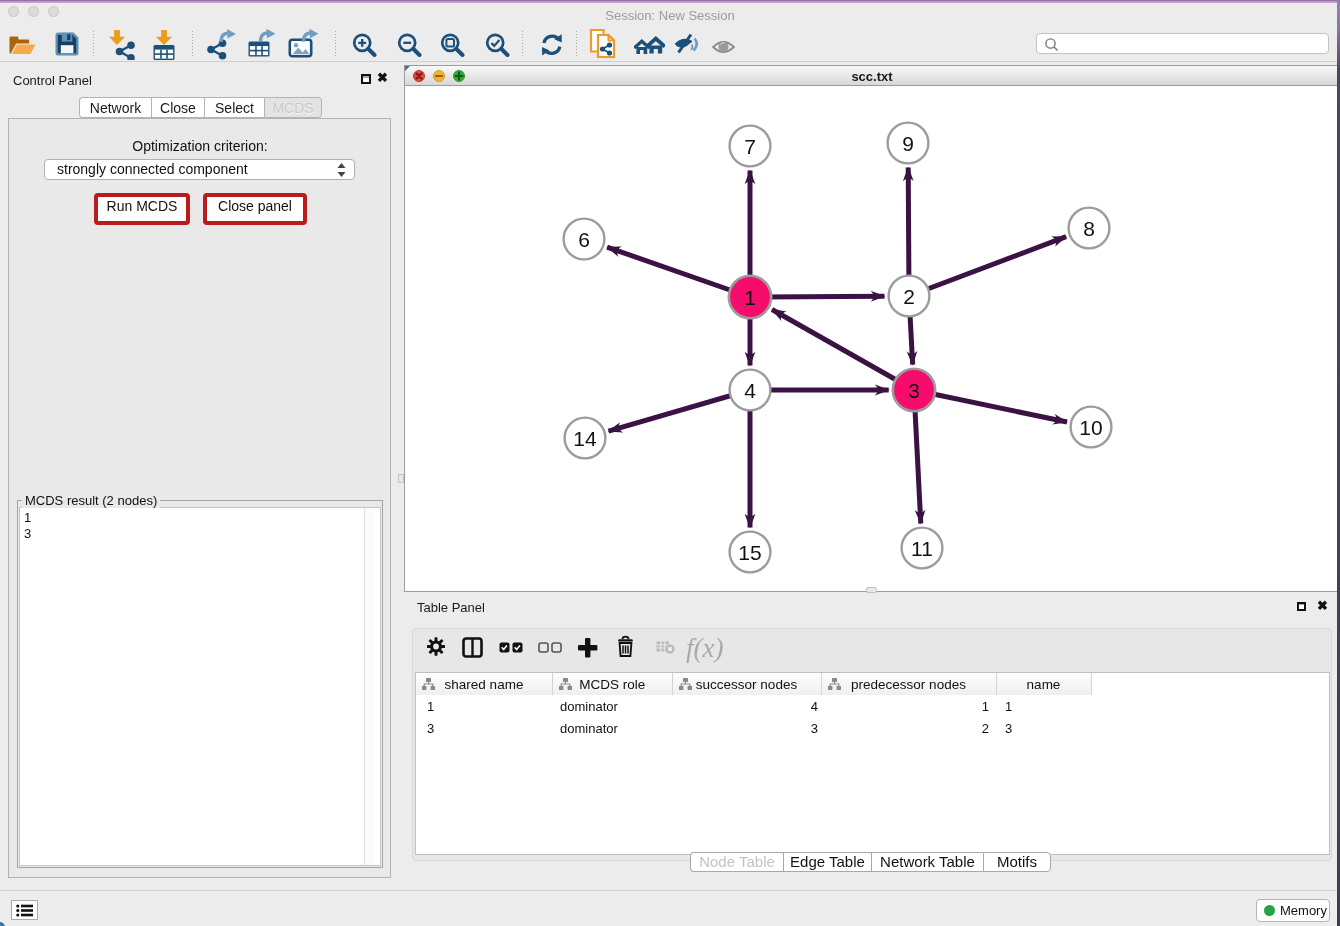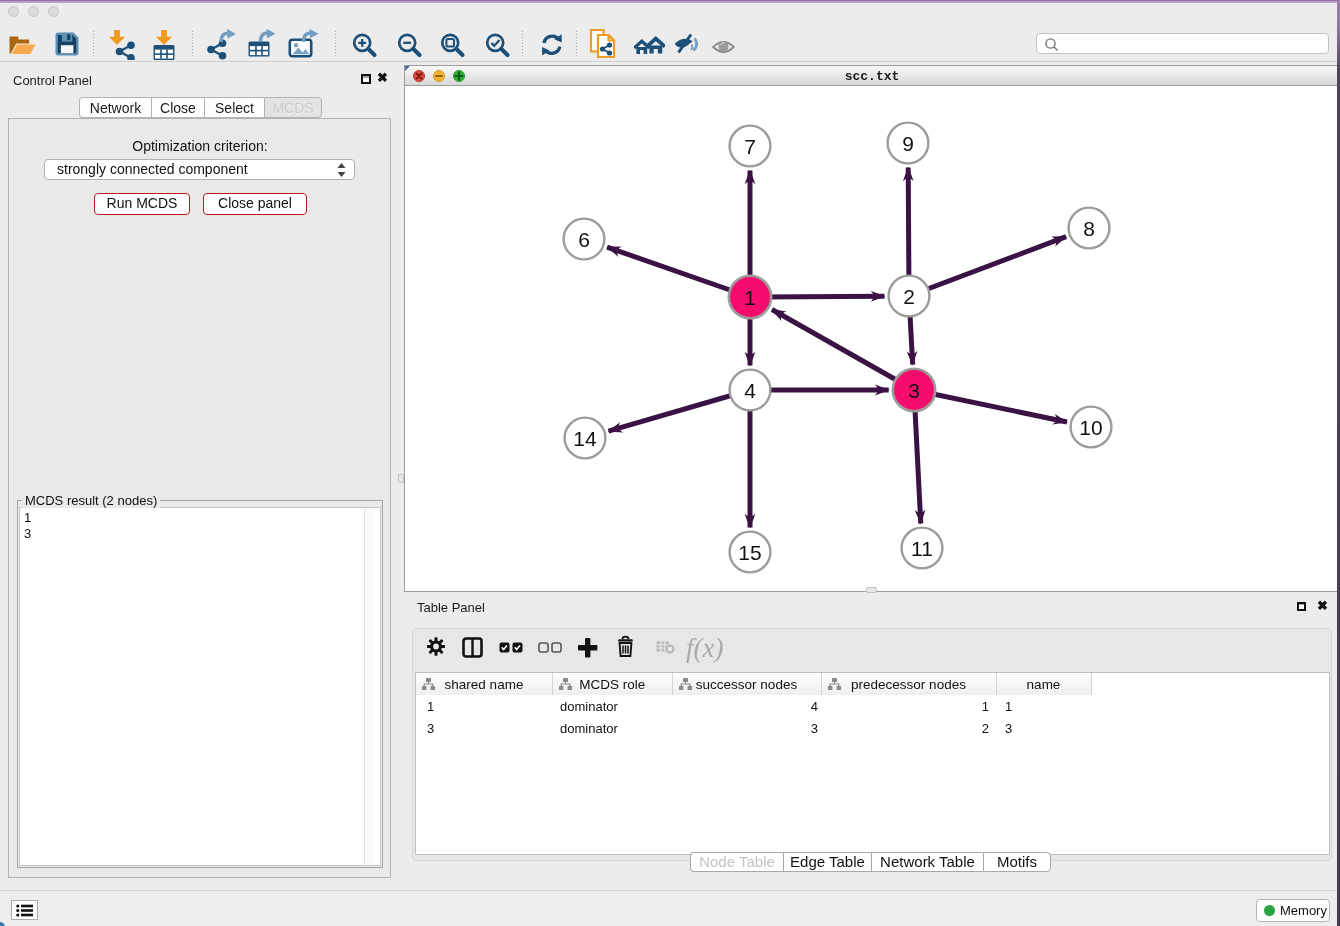--- a/index.html
+++ b/index.html
@@ -18,30 +18,30 @@
 #searchbox { position:absolute; left:1036px; top:33px; width:293px; height:21px; background:#fff; border:1px solid #c3c3c3; border-radius:4px; }
 
 
 #cp-title { left:13px; top:73px; font-size:13px; color:#1a1a1a; }
 #cp-float { left:361px; top:74px; width:10px; height:10px; border:2px solid #111; background:#fff; box-shadow:inset 0 2px 0 #aaa; }
 #cp-close { left:377px; top:70px; font-size:13px; font-weight:bold; color:#111; }
 #cp-box { left:8px; top:118px; width:383px; height:760px; border:1px solid #b2b2b2; background:#e9e9e9; }
 .cp-tab { position:absolute; top:97px; height:21px; background:#fff; border:1px solid #b3b3b3; border-right:none; font-size:14px; color:#1a1a1a; text-align:center; line-height:20px; }
 #opt-label { left:0; top:138px; width:400px; text-align:center; font-size:14px; color:#111; }
 #dropdown { left:44px; top:159px; width:311px; height:21px; background:#fff; border:1px solid #b0b0b0; border-radius:4px; font-size:14px; line-height:19px; padding-left:12px; color:#111; }
-.btn { position:absolute; height:22px; background:#fff; border:1px solid #b91c1c; border-radius:4px; font-size:14px; color:#111; text-align:center; line-height:19px; }
+.btn { position:absolute; height:32px; background:#fff; border:4px solid #b91c1c; border-radius:4px; font-size:14px; color:#111; text-align:center; line-height:19px; }
 #fieldset { left:17px; top:500px; width:366px; height:368px; border:1px solid #a5a5a5; }
 #fieldset-legend { left:22px; top:493px; background:#e9e9e9; padding:0 3px; font-size:13px; color:#111; }
 #result-area { left:19px; top:507px; width:362px; height:359px; background:#fff; border:1px solid #c4c4c4; font-size:13px; line-height:16px; padding:2px 0 0 4px; color:#111; }
 #result-scroll { left:364px; top:508px; width:10px; height:357px; background:#fbfbfb; border-left:1px solid #e2e2e2; }
 
 
 #net-frame { left:404px; top:65px; width:936px; height:527px; border:1px solid #9c9c9c; border-right:none; background:#fff; }
 #net-titlebar { left:404px; top:65px; width:936px; height:21px; background:linear-gradient(#f9f9f9,#d7d7d7); border:1px solid #9c9c9c; border-right:none; }
-#net-title { left:404px; top:69px; width:936px; text-align:center; font-size:13px; font-weight:bold; color:#1a1a1a;font-family:Liberation Mono, monospace; }
+#net-title { left:404px; top:69px; width:936px; text-align:center; font-size:13px; font-weight:bold; color:#1a1a1a; }
 .traffic { position:absolute; top:70px; width:12px; height:12px; border-radius:50%; }
 #corner-blue { left:405px; top:66px; width:0; height:0; border-left:5px solid #3c6cb4; border-bottom:5px solid transparent; }
 #grip { left:866px; top:587px; width:11px; height:6px; background:#e8e8e8; border:1px solid #c0c0c0; border-radius:2px; }
 #cp-grip { left:398px; top:474px; width:6px; height:9px; background:#e8e8e8; border:1px solid #c0c0c0; border-radius:1px; }
 
 
 #tp-title { left:417px; top:600px; font-size:13px; color:#1a1a1a; }
 #tp-float { left:1297px; top:602px; width:9px; height:9px; border:2px solid #111; background:#fff; box-shadow:inset 0 1px 0 #aaa; }
 #tp-close { left:1317px; top:598px; font-size:13px; font-weight:bold; color:#111; }
 #tbl { left:415px; top:672px; width:915px; height:183px; background:#fff; border:1px solid #c0c0c0; }
@@ -57,20 +57,21 @@
 #corner-dot { left:-5px; top:922px; width:10px; height:10px; border-radius:50%; background:#3f72a8; }
 </style>
 </head>
 <body>
 <div class="abs" id="purple"></div>
 <div class="abs" style="left:1337px;top:0;width:3px;height:926px;background:linear-gradient(#9b7fae 0px,#8a74a0 30px,#4e4660 70px,#413a52 100%);z-index:50;border-top-right-radius:3px;"></div>
 <div class="abs" id="titlebar">
   <div class="tl-circle" style="left:8px"></div>
   <div class="tl-circle" style="left:28px"></div>
   <div class="tl-circle" style="left:48px"></div>
+  <div id="title-text">Session: New Session</div>
 </div>
 <div class="abs" id="toolbar"></div>
 <div class="abs" id="searchbox">
   <svg width="18" height="18" style="position:absolute;left:6px;top:2px" viewBox="0 0 18 18">
       <circle cx="7.5" cy="7.5" r="4.6" fill="none" stroke="#777" stroke-width="1.4"></circle>
       <line x1="11" y1="11" x2="14.6" y2="14.6" stroke="#777" stroke-width="1.4"></line>
     </svg>
 </div>
 
 <svg class="tbi" style="left:8.5px;top:34px" width="27" height="20" viewBox="0 0 27 20">

